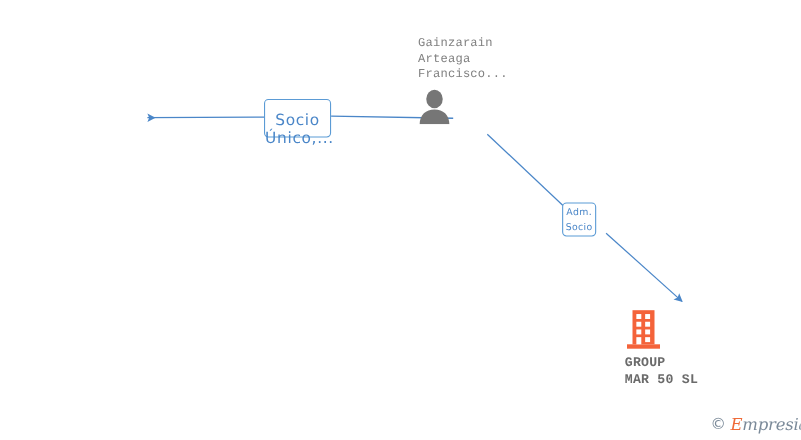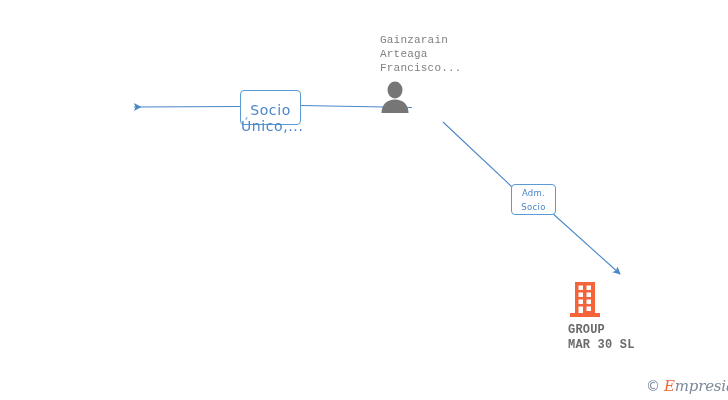--- a/index.html
+++ b/index.html
@@ -87,21 +87,21 @@
     width: 61px;
     height: 35px;
     font-size: 14px;
     line-height: 16px;
     padding-top: 11px;
     letter-spacing: 0.6px;
   }
   #label-adm {
     left: 511px;
     top: 184px;
-    width: 45px;
+    width: 31px;
     height: 31px;
     font-size: 8.5px;
     line-height: 14px;
     padding-top: 1px;
     letter-spacing: 0.3px;
   }
   .edge-label div { white-space: nowrap; }
 
   #watermark {
     position: absolute;
@@ -171,21 +171,21 @@
         <rect x="18.5" y="5.5" width="4.5" height="4.5" fill="#ffffff"></rect>
         <rect x="10.5" y="12.5" width="4.5" height="4.5" fill="#ffffff"></rect>
         <rect x="18.5" y="12.5" width="4.5" height="4.5" fill="#ffffff"></rect>
         <rect x="10.5" y="19.5" width="4.5" height="4.5" fill="#ffffff"></rect>
         <rect x="18.5" y="19.5" width="4.5" height="4.5" fill="#ffffff"></rect>
         <rect x="10.5" y="26.5" width="4.5" height="6.5" fill="#ffffff"></rect>
         <rect x="18.5" y="26.5" width="4.5" height="4.5" fill="#ffffff"></rect>
       </svg>
     </span>
     <div class="node-label bold">GROUP
-MAR 30 SL</div>
+MAR 50 SL</div>
   </div>
 
   <div class="edge-label" id="label-socio">
     <div>Socio</div>
     <div>Único,...</div>
   </div>
 
   <div class="edge-label" id="label-adm">
     <div>Adm.</div>
     <div>Socio</div>

